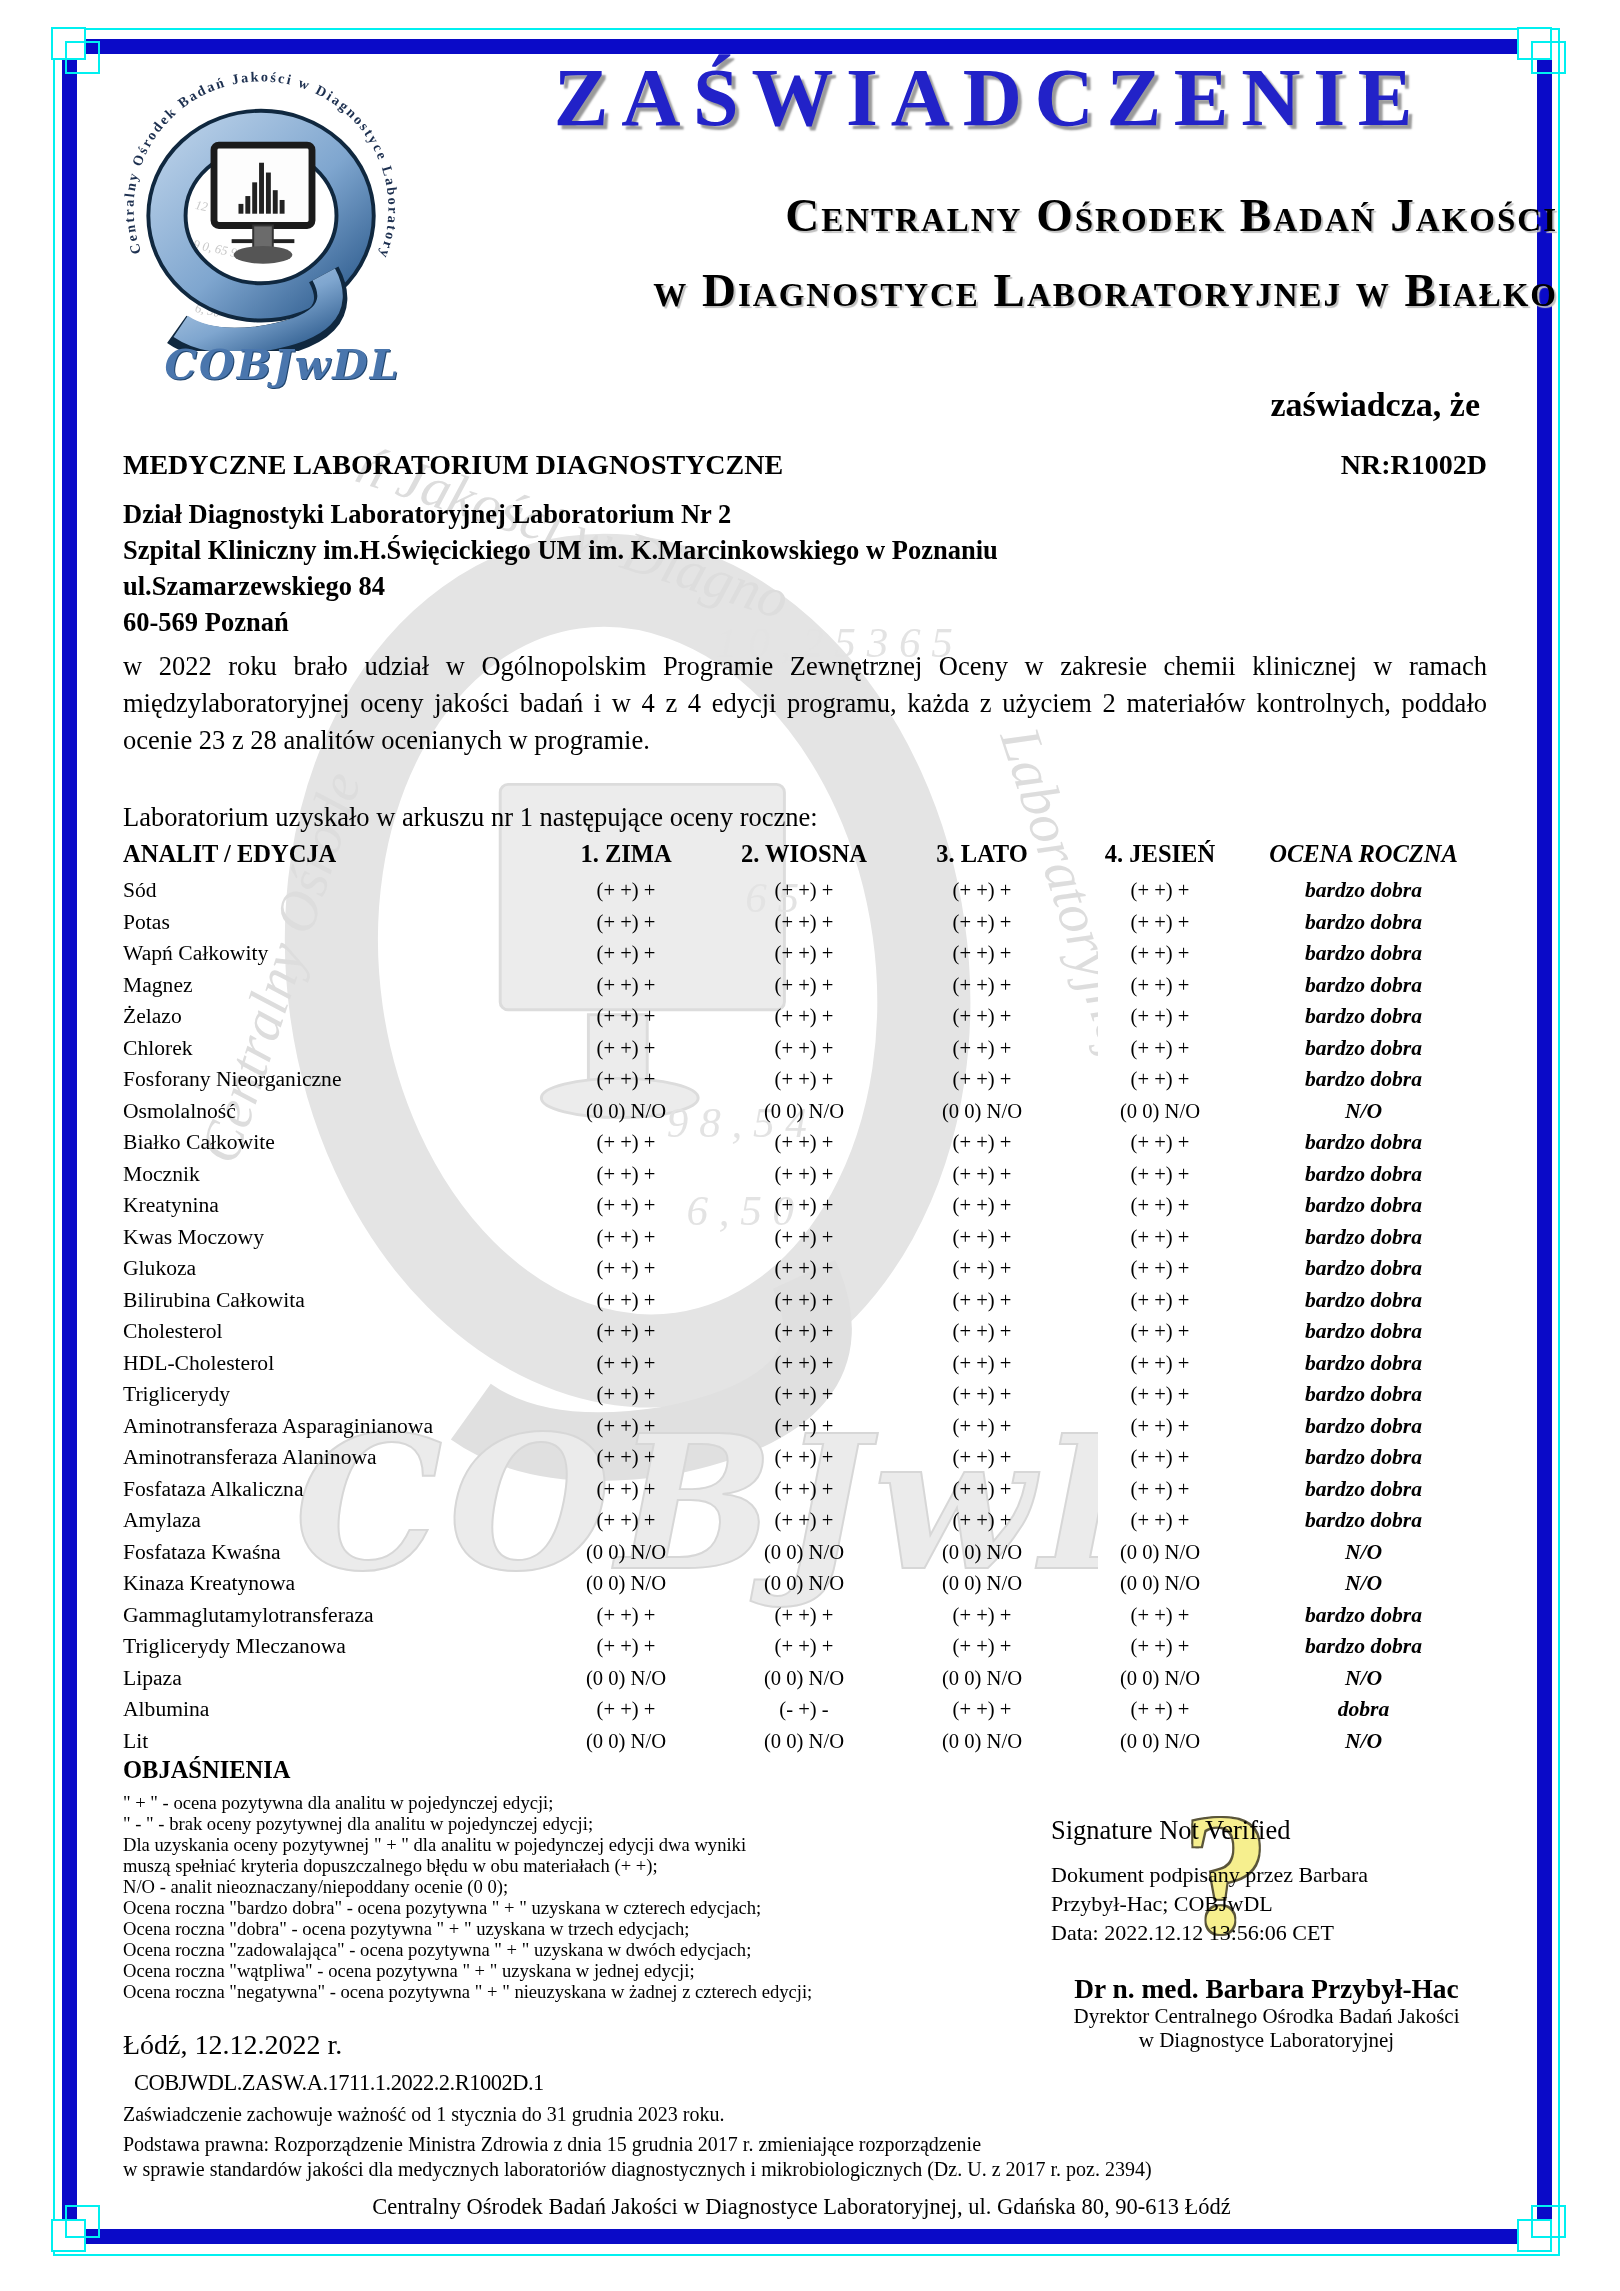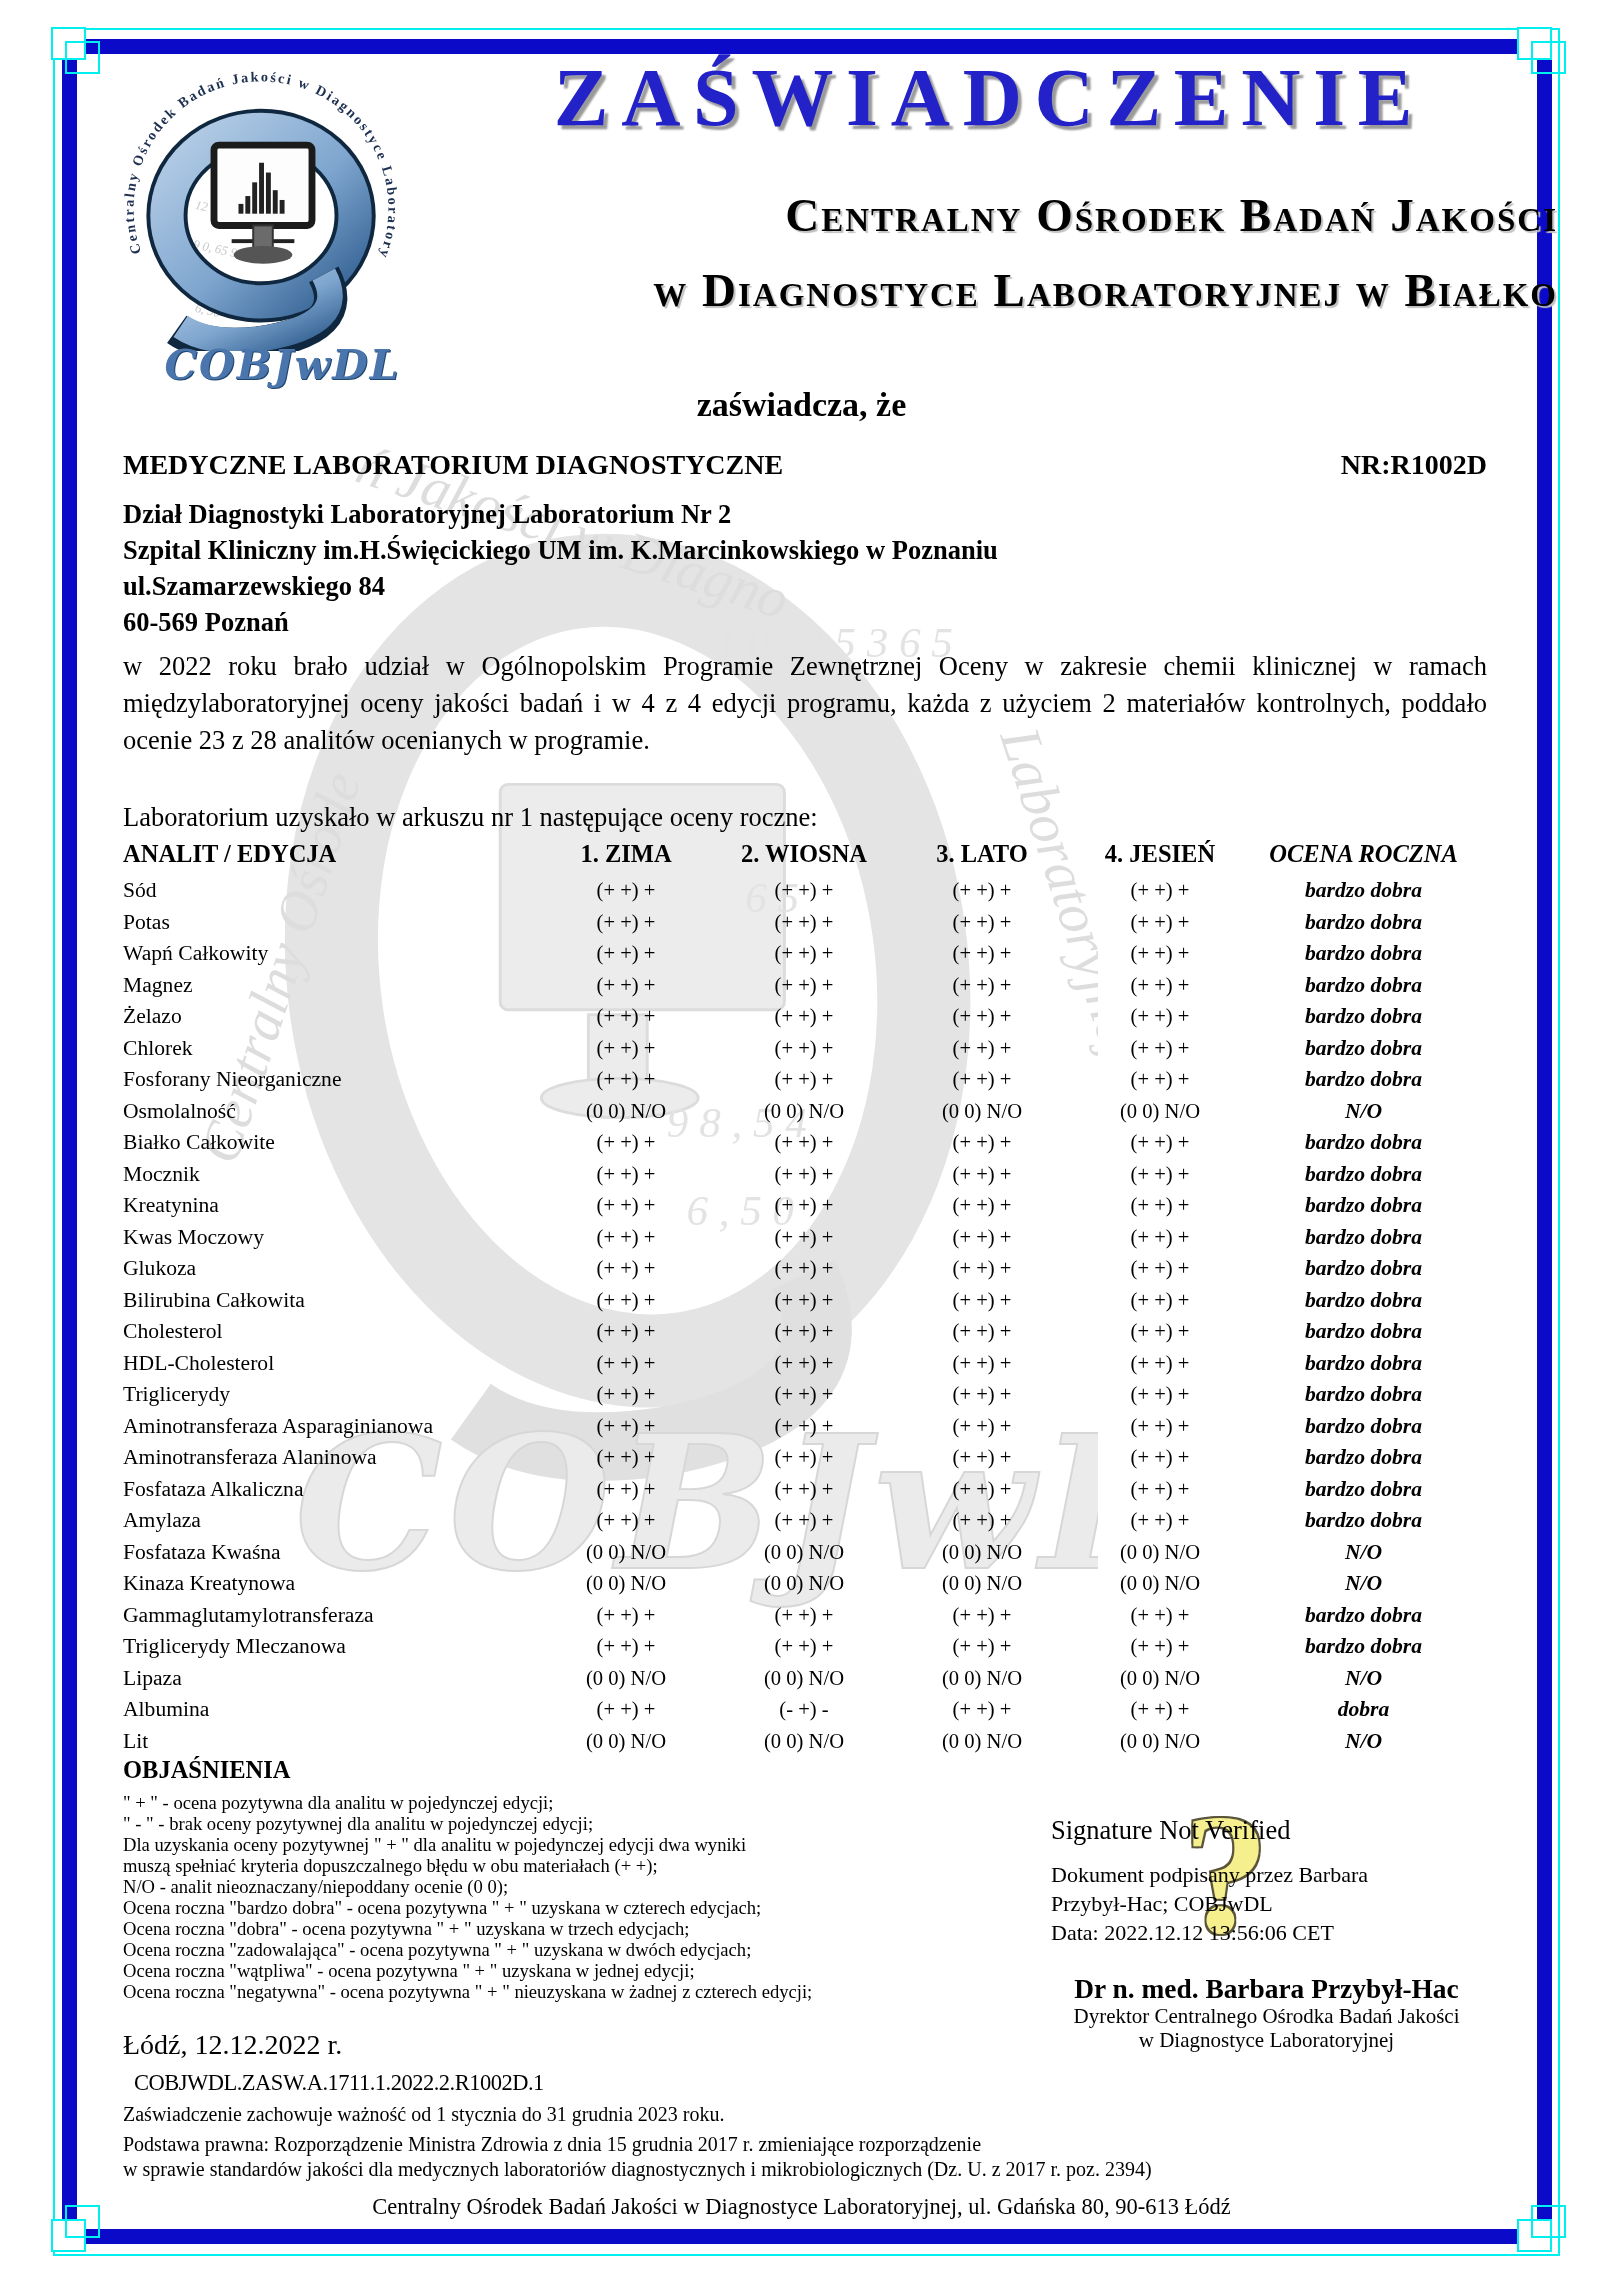--- a/index.html
+++ b/index.html
@@ -20,21 +20,21 @@
   .content { position:absolute; inset:0; z-index:1; }
   .logo-box { position:absolute; left:67px; top:47px; width:392px; height:304px; }
   .page-title { position:absolute; left:431px; top:51px; width:1117px; text-align:center;
     font-size:82px; font-weight:bold; color:#2222c8; letter-spacing:12.7px;
     text-shadow:3.9px 3.9px 2px #9a9a9a; white-space:nowrap; }
   .org-line { position:absolute; left:421px; width:1137px; text-align:right;
     font-variant:small-caps; font-weight:bold; color:#000000;
     text-shadow:2px 2px 1px #c0c0c0; white-space:nowrap; }
   .org-line.l1 { top:188px; font-size:47px; letter-spacing:2px; }
   .org-line.l2 { top:263px; font-size:47px; letter-spacing:2px; }
-  .certifies { position:absolute; left:123px; top:386px; width:1357px; text-align:center;
+  .certifies { position:absolute; left:123px; top:386px; width:1357px; text-align:right;
     font-size:34px; font-weight:bold; }
   .lab-line { position:absolute; left:123px; top:449px; width:1364px; display:flex;
     justify-content:space-between; font-size:28px; font-weight:bold; }
   .address { position:absolute; left:123px; top:496px; font-size:26.5px; font-weight:bold; line-height:36px; }
   .paragraph { position:absolute; left:123px; top:648px; width:1364px; font-size:26.5px;
     line-height:37px; text-align:justify; }
   .lead-line { position:absolute; left:123px; top:802px; width:1364px; font-size:26.5px; }
   
   .rtable { position:absolute; left:123px; top:839px; width:1357px; }
   .rrow { display:grid; grid-template-columns:414px 178px 178px 178px 178px 229px; align-items:baseline; }

